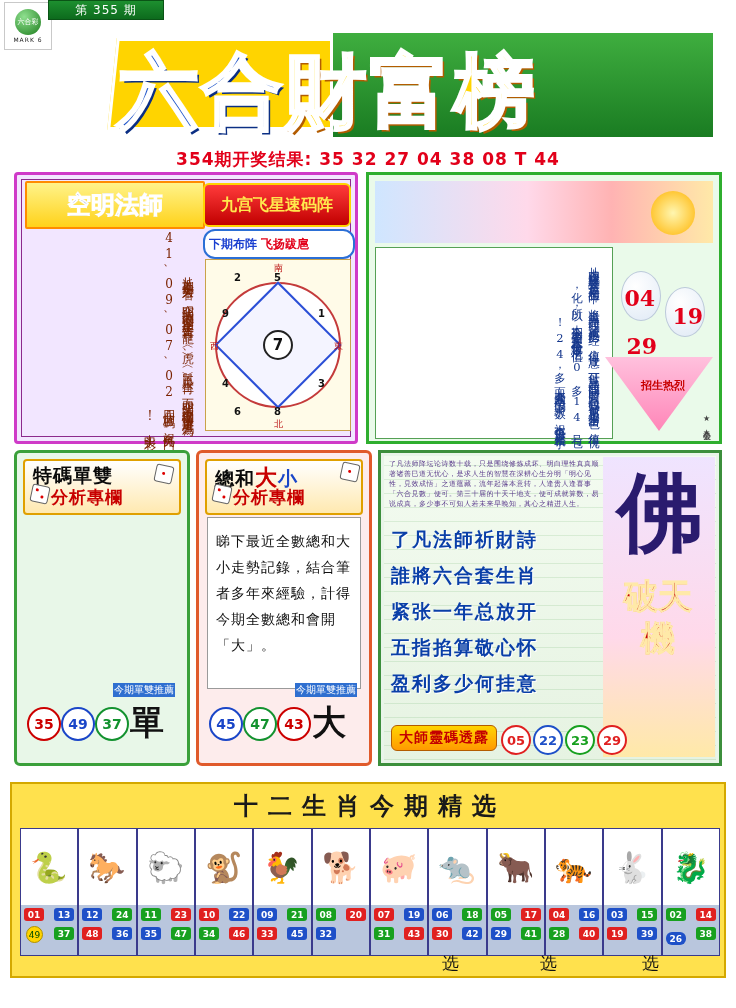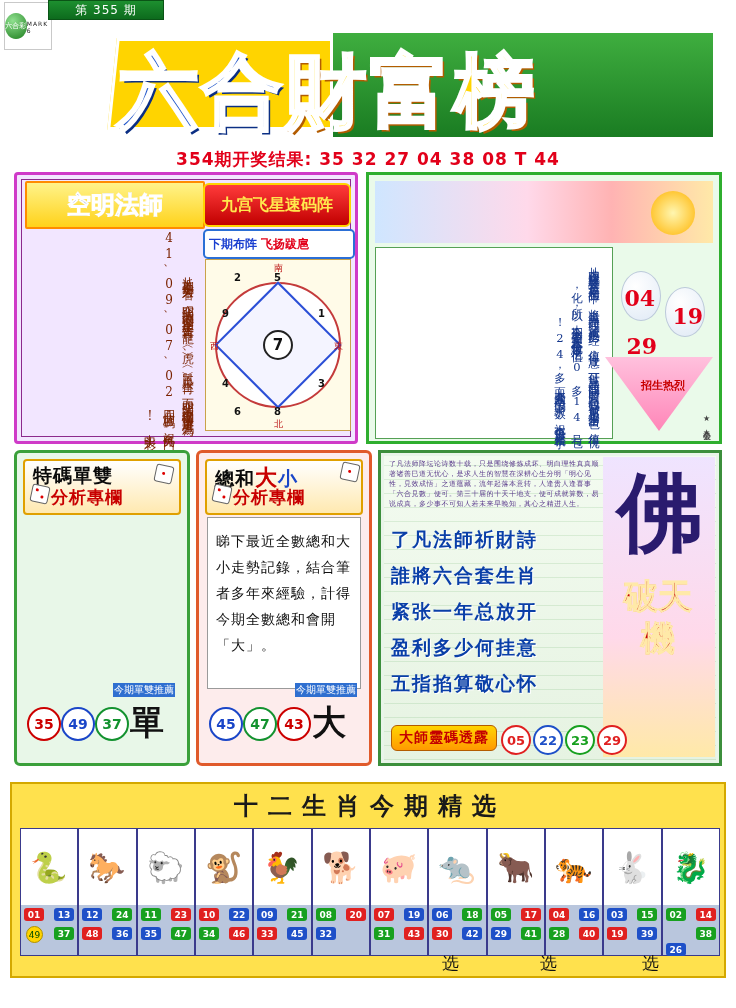--- a/index.html
+++ b/index.html
@@ -11,21 +11,21 @@
   }
   .page{position:relative;width:736px;height:1008px;}
 
   
   .topbar{position:absolute;left:0;top:0;width:736px;height:22px;background:#ffffff;}
   .issue-tab{position:absolute;left:48px;top:0;width:116px;height:20px;
     background:linear-gradient(#1d8f2f,#0d6b1d);color:#ffffff;font-size:12px;
     display:flex;align-items:center;justify-content:center;letter-spacing:1px;
     border:1px solid #0a5416;box-sizing:border-box;}
   .logo{position:absolute;left:4px;top:2px;width:46px;height:46px;border:1px solid #c9c9c9;
-    background:#ffffff;display:flex;flex-direction:row;align-items:center;justify-content:center;}
+    background:#ffffff;display:flex;flex-direction:column;align-items:center;justify-content:center;}
   .logo .ball{width:26px;height:26px;border-radius:50%;
     background:radial-gradient(circle at 35% 30%,#8fe08f,#1d7d1d);
     color:#ffffff;font-size:7px;display:flex;align-items:center;justify-content:center;
     text-align:center;line-height:8px;}
   .logo .lbl{font-size:6px;color:#222;margin-top:1px;letter-spacing:1px;}
 
   
   .title-wrap{position:absolute;left:0;top:24px;width:736px;height:120px;}
   .title-yellowbox{position:absolute;left:112px;top:14px;width:320px;height:86px;
     background:#ffd400;border:3px solid #ffffff;transform:skewX(-6deg);}
@@ -54,21 +54,21 @@
     font-family:"DejaVu Serif","Liberation Serif",serif;font-weight:bold;font-size:24px;
     color:#0a3bb5;-webkit-text-stroke:1px #ffffff;}
   .kmfs-sub{position:absolute;left:186px;top:8px;width:144px;height:40px;
     background:linear-gradient(#ff3b3b,#c10000);border:2px solid #ffd400;border-radius:6px;
     display:flex;align-items:center;justify-content:center;color:#ffe94d;font-weight:bold;font-size:16px;}
   .kmfs-text{position:absolute;left:12px;top:56px;width:168px;height:200px;
     writing-mode:vertical-rl;text-orientation:upright;direction:rtl;
     font-family:"DejaVu Serif","Liberation Serif",serif;font-size:12px;line-height:19px;
     color:#7a2200;letter-spacing:2px;}
   .bxbz{position:absolute;left:186px;top:54px;width:148px;height:26px;
-    background:#ffffff;border:2px solid #2b6fd6;border-radius:5px;display:flex;align-items:center;}
+    background:#ffffff;border:2px solid #2b6fd6;border-radius:12px;display:flex;align-items:center;}
   .bxbz .k{font-size:12px;font-weight:bold;color:#1a3fd0;padding-left:4px;}
   .bxbz .v{font-size:12px;font-weight:bold;color:#e2001a;padding-left:4px;}
   .bagua{position:absolute;left:188px;top:84px;width:144px;height:170px;
     background:#fffbe8;border:1px solid #c9a24a;}
   .bagua .ring{position:absolute;left:50%;top:50%;transform:translate(-50%,-50%);
     width:122px;height:122px;border-radius:50%;border:2px solid #c43b3b;background:#ffffff;}
   .bagua .ring2{position:absolute;left:50%;top:50%;transform:translate(-50%,-50%) rotate(45deg);
     width:86px;height:86px;border:2px solid #2b4fd6;background:#f4f4ff;}
   .bagua .center{position:absolute;left:50%;top:50%;transform:translate(-50%,-50%);
     width:26px;height:26px;border-radius:50%;background:#ffffff;border:2px solid #222;
@@ -300,22 +300,22 @@
     <div class="mr-bg"></div>
     <div class="mr-smalltext">了凡法师降坛论诗数十载，只是围绕修炼成坏、明白理性真真顺著诸善巳道无忧心，是求人生的智慧在深耕心生分明「明心见性，見效成悟」之道蕴藏，流年起落本意转，人逢贵人逢喜事「六合見數」便可。第三十届的十天干地支，便可成就算数，易说成真，多少事不可知人若未来早晚知，其心之精进人生。</div>
     <div class="fo">
       <div class="fo-char">佛</div>
       <div class="fo-sub">破天機</div>
     </div>
     <div class="mr-lines">
       <div>了凡法師祈財詩</div>
       <div>誰將六合套生肖</div>
       <div>紧张一年总放开</div>
+      <div>五指掐算敬心怀</div>
       <div>盈利多少何挂意</div>
-      <div>五指掐算敬心怀</div>
     </div>
     <div class="mr-bottom">
       <div class="mr-btn">大師靈碼透露</div>
       <div class="mr-ball" id="foball0" style="left:110px;border:2px solid #e02020;color:#e02020;">05</div>
       <div class="mr-ball" id="foball1" style="left:142px;border:2px solid #1e50c8;color:#1e50c8;">22</div>
       <div class="mr-ball" id="foball2" style="left:174px;border:2px solid #17a01f;color:#17a01f;">23</div>
       <div class="mr-ball" id="foball3" style="left:206px;border:2px solid #e02020;color:#e02020;">29</div>
     </div>
   </div>
 
@@ -419,21 +419,21 @@
             <div class="zn g" style="left: 33px; top: 3px;">15</div>
             <div class="zn r" style="left: 3px; top: 22px;">19</div>
             <div class="zn b" style="left: 33px; top: 22px;">39</div>
           </div>
         </div>
         <div class="zcell">
           <div class="zani">🐉</div>
           <div class="znums">
             <div class="zn g" style="left: 3px; top: 3px;">02</div>
             <div class="zn r" style="left: 33px; top: 3px;">14</div>
-            <div class="zn b" style="left: 3px; top: 38px;">26</div>
+            <div class="zn b" style="left: 3px; top: 27px; border-radius: 6px;">26</div>
             <div class="zn g" style="left: 33px; top: 22px;">38</div>
           </div>
         </div>
       </div>
     <div class="bot-foot">
       <span style="left:430px;">选</span>
       <span style="left:528px;">选</span>
       <span style="left:630px;">选</span>
     </div>
   </div>

